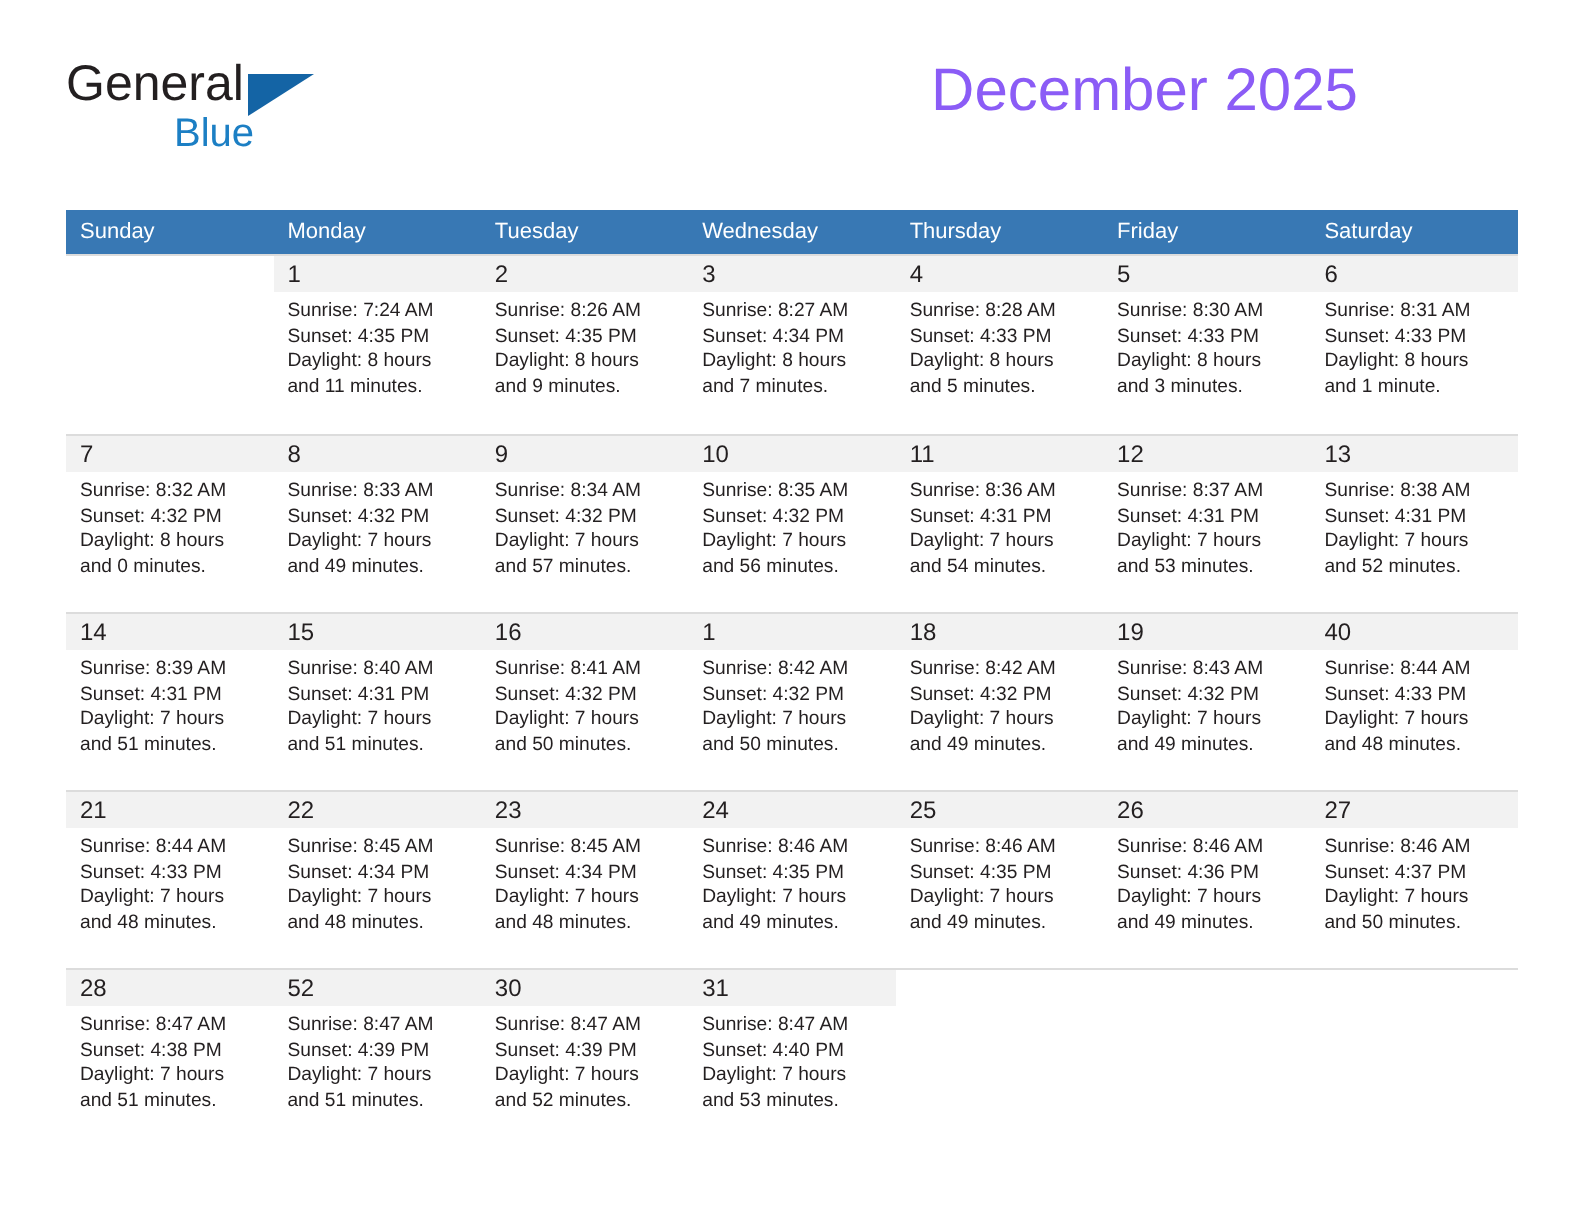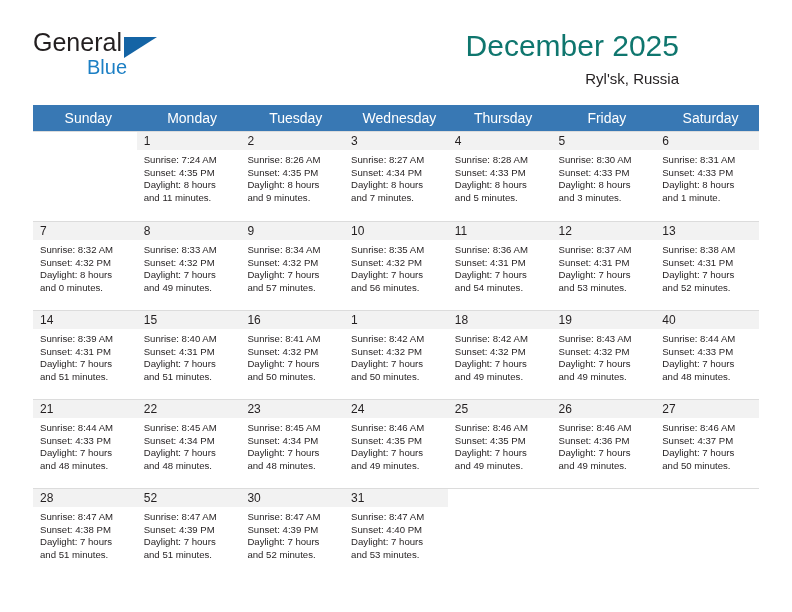--- a/index.html
+++ b/index.html
@@ -64,21 +64,21 @@
   }
   .title-block {
     position: absolute;
     right: 0;
     top: 0;
     text-align: right;
   }
   .cal-title {
     font-size: 30px;
     font-weight: normal;
-    color: #0f766e;
+    color: #8b5cf6;
     line-height: 36px;
     white-space: nowrap;
   }
   .cal-subtitle {
     font-size: 15px;
     color: #231f20;
     line-height: 20px;
     margin-top: 5px;
     white-space: nowrap;
   }
@@ -88,23 +88,23 @@
     position: absolute;
     left: 33px;
     top: 105px;
     width: 726px;
     border-collapse: collapse;
     table-layout: fixed;
   }
   .calendar th {
     background: #3878b4;
     color: #ffffff;
-    font-size: 14px;
+    font-size: 11px;
     font-weight: normal;
-    text-align: center;
+    text-align: left;
     padding: 5px 0 5px 7px;
     height: 12px;
     border: none;
   }
   .calendar td {
     vertical-align: top;
     padding: 0;
     border: none;
     height: 89px;
     width: 103.7px;
@@ -149,21 +149,20 @@
   <div class="header">
 
     <div class="brand">
       <span class="brand-general">General</span>
       <span class="brand-flag"></span>
       <span class="brand-blue">Blue</span>
     </div>
 
     <div class="title-block">
       <div class="cal-title">December 2025</div>
-      <div class="cal-subtitle">Ryl'sk, Russia</div>
     </div>
 
   </div>
 
   <table class="calendar">
     <thead>
       <tr>
         <th>Sunday</th>
         <th>Monday</th>
         <th>Tuesday</th>

